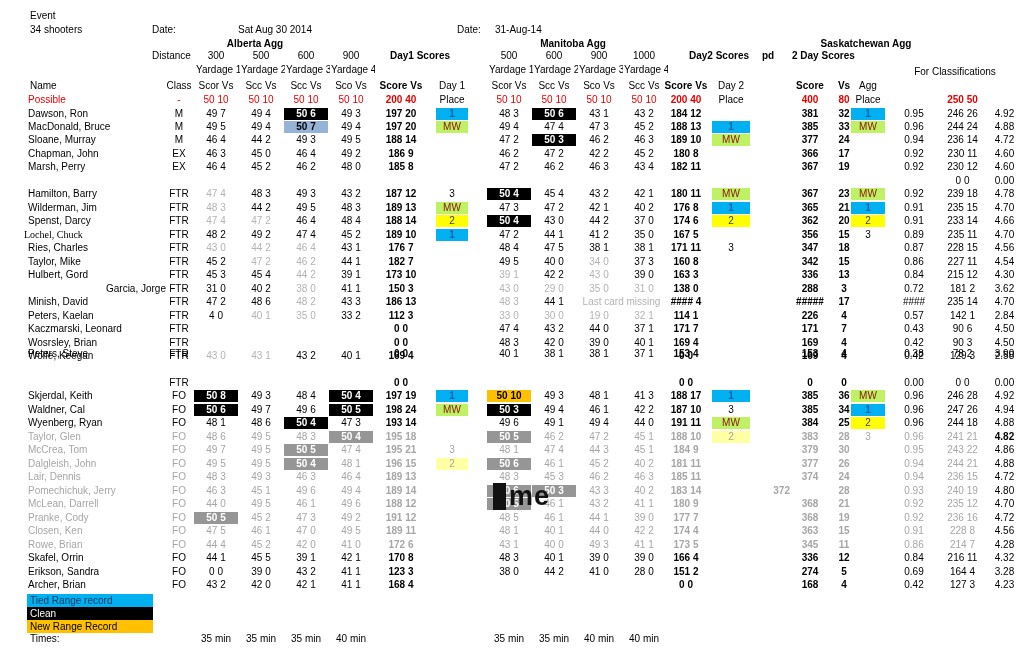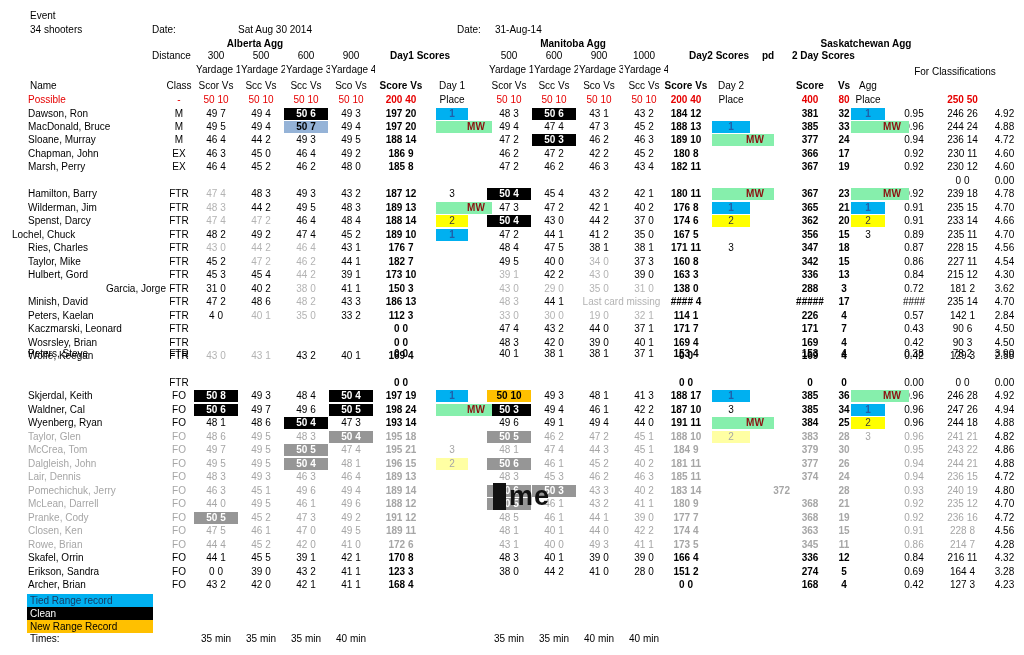--- a/index.html
+++ b/index.html
@@ -13,21 +13,21 @@
   .trow{position:absolute;left:0;top:0;width:1024px;height:13px;}
   .gray .cell{color:#a6a6a6;}
   .possible .cell{color:#e60000;}
   .cell.ink{color:#000 !important;}
   .cell.dim{color:#b3b3b3;}
   .cell.bg-k{background:#000;color:#fff !important;font-weight:bold;}
   .cell.bg-g{background:#969696;color:#fff !important;font-weight:bold;}
   .cell.bg-o{background:#ffc000;color:#000 !important;font-weight:bold;}
   .cell.bg-u{background:#95b3d7;color:#000 !important;font-weight:bold;}
   .cell.pc-c{background:#00b0f0;color:#1f5fa9 !important;font-weight:bold;}
-  .cell.pc-r{background:#86efac;color:#8c1111 !important;font-weight:bold;padding-left:24px;}
+  .cell.pc-r{background:#bef264;color:#8c1111 !important;font-weight:normal;}
   .cell.pc-y{background:#ffff00;color:#3b3b3b !important;}
   .cell.pc-p{background:#ffffa3;color:#a6a6a6 !important;}
   .lg{position:absolute;left:27px;width:123px;height:13px;line-height:13px;padding-left:3px;}
   .lg-cyan{background:#00b0f0;color:#17375e;}
   .lg-black{background:#000;color:#fff;}
   .lg-orange{background:#ffc000;color:#000;}
   #wm{position:absolute;left:493px;top:481px;height:30px;display:flex;align-items:center;
       font-weight:bold;font-size:27px;letter-spacing:1px;color:#121212;z-index:5;}
   #wm::before{content:"";display:inline-block;width:13px;height:27px;background:#121212;margin-right:3px;}
 </style>
@@ -273,21 +273,21 @@
         <span class="cell c b" style="left: 790px; width: 40px;">362</span>
         <span class="cell c b" style="left: 832px; width: 24px;">20</span>
         <span class="cell c" style="left: 893px; width: 42px;">0.91</span>
         <span class="cell c" style="left: 939px; width: 47px;">233 14</span>
         <span class="cell c ink" style="left: 987px; width: 35px;">4.66</span>
         <span class="cell c pc-y" style="left: 436px; width: 32px;">2</span>
         <span class="cell c pc-y" style="left: 712px; width: 38px;">2</span>
         <span class="cell c pc-y" style="left: 851px; width: 34px;">2</span>
       </div>
       <div class="trow" style="top: 228.7px;">
-        <span class="cell l" style="left: 12px; width: 138px;">Lochel, Chuck</span>
+        <span class="cell l" style="left: 24px; width: 138px; font-family: Liberation Serif, serif;">Lochel, Chuck</span>
         <span class="cell c" style="left: 162px; width: 34px;">FTR</span>
         <span class="cell c" style="left: 194px; width: 44px;">48 2</span>
         <span class="cell c" style="left: 239px; width: 44px;">49 2</span>
         <span class="cell c" style="left: 284px; width: 44px;">47 4</span>
         <span class="cell c" style="left: 329px; width: 44px;">45 2</span>
         <span class="cell c" style="left: 487px; width: 44px;">47 2</span>
         <span class="cell c" style="left: 532px; width: 44px;">44 1</span>
         <span class="cell c" style="left: 577px; width: 44px;">41 2</span>
         <span class="cell c" style="left: 622px; width: 44px;">35 0</span>
         <span class="cell c b" style="left: 372px; width: 58px;">189 10</span>
@@ -559,21 +559,21 @@
         <span class="cell c bg-g" style="left: 487px; width: 44px;">50 5</span>
         <span class="cell c" style="left: 532px; width: 44px;">46 2</span>
         <span class="cell c" style="left: 577px; width: 44px;">47 2</span>
         <span class="cell c" style="left: 622px; width: 44px;">45 1</span>
         <span class="cell c b" style="left: 372px; width: 58px;">195 18</span>
         <span class="cell c b" style="left: 660px; width: 52px;">188 10</span>
         <span class="cell c b" style="left: 790px; width: 40px;">383</span>
         <span class="cell c b" style="left: 832px; width: 24px;">28</span>
         <span class="cell c" style="left: 893px; width: 42px;">0.96</span>
         <span class="cell c" style="left: 939px; width: 47px;">241 21</span>
-        <span class="cell c ink" style="left: 987px; width: 35px;">4.82</span>
+        <span class="cell c ink" style="left: 987px; width: 35px; font-weight: bold;">4.82</span>
         <span class="cell c pc-p" style="left: 712px; width: 38px;">2</span>
         <span class="cell c" style="left: 851px; width: 34px;">3</span>
       </div>
       <div class="trow gray" style="top: 444.3px;">
         <span class="cell l" style="left: 28px; width: 138px;">McCrea, Tom</span>
         <span class="cell c" style="left: 162px; width: 34px;">FO</span>
         <span class="cell c" style="left: 194px; width: 44px;">49 7</span>
         <span class="cell c" style="left: 239px; width: 44px;">49 5</span>
         <span class="cell c bg-g" style="left: 284px; width: 44px;">50 5</span>
         <span class="cell c" style="left: 329px; width: 44px;">47 4</span>

